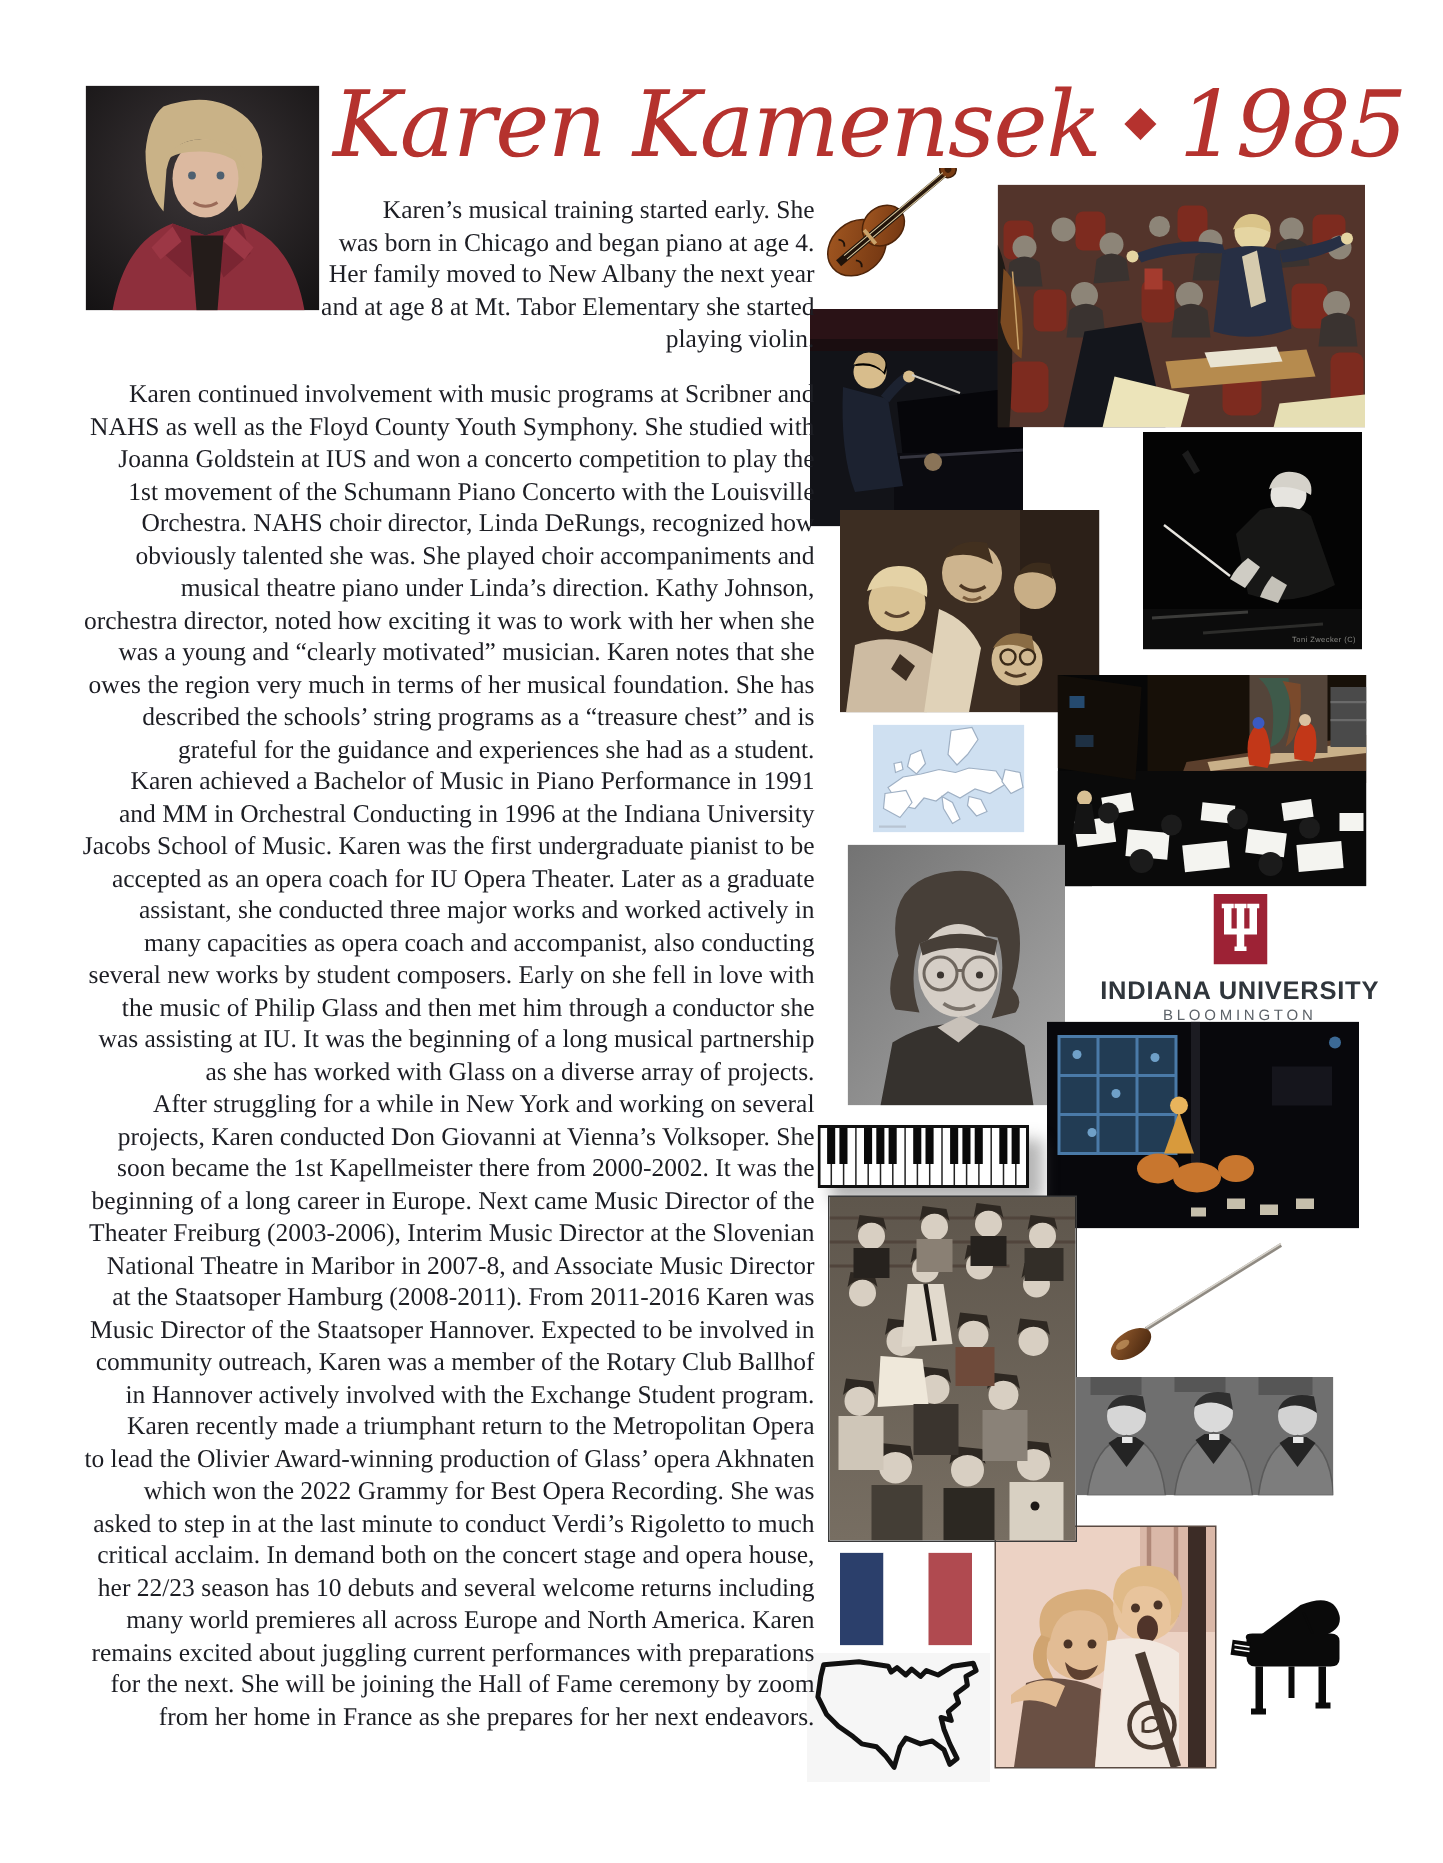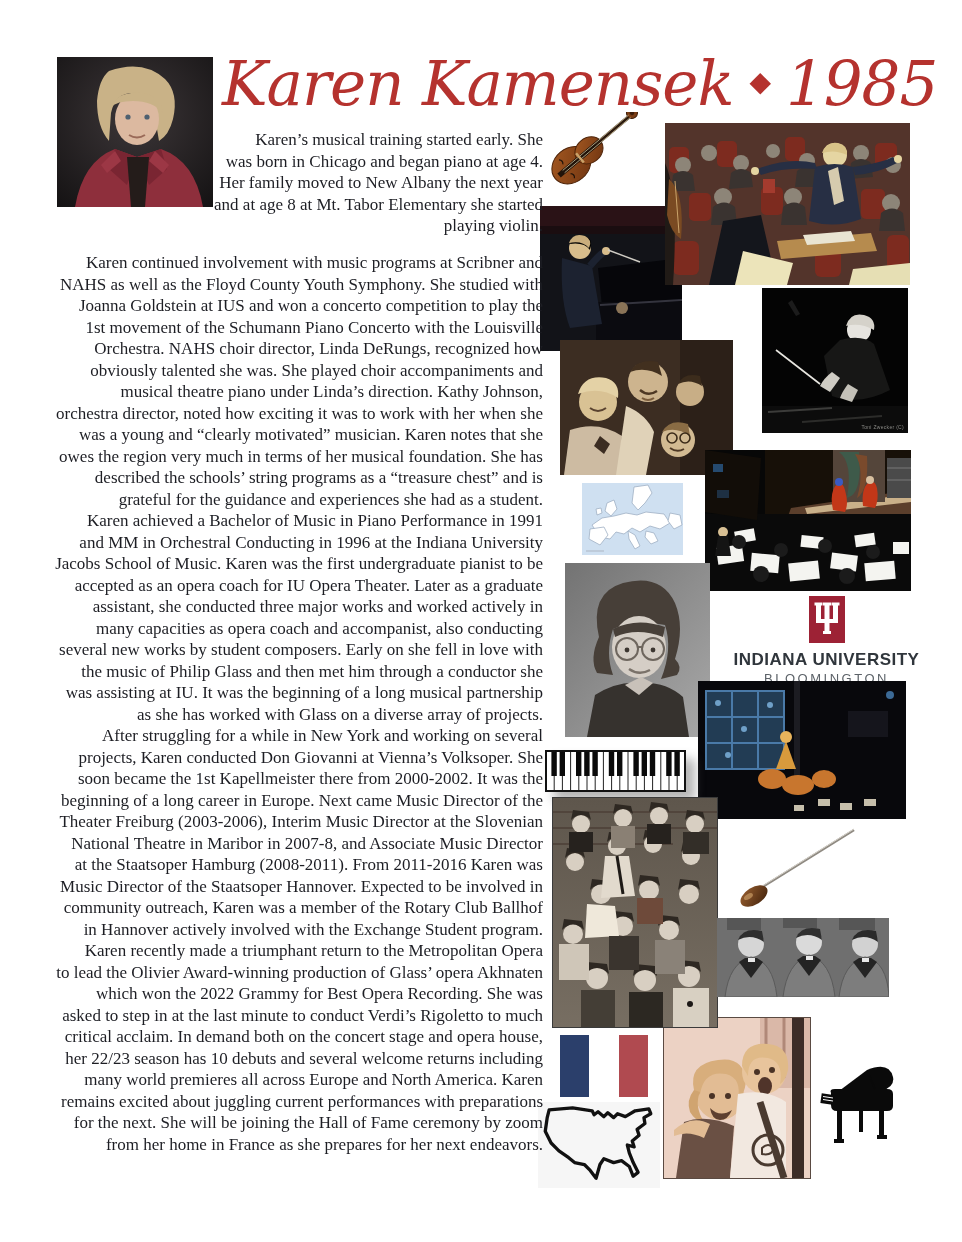--- a/index.html
+++ b/index.html
@@ -16,21 +16,21 @@
   .title .sep{font-size:28px;vertical-align:14px;margin:0 16px;font-style:normal;}
   
   .bodytext{color:#1d1e24;font-size:17px;line-height:21.5px;text-align:right;}
   .bodytext p{margin:0;text-indent:26px;}
   .para1{left:212px;top:129px;width:331px;}
   .maincol{left:55px;top:252px;width:488px;}
   
   .iu-block{left:710px;top:591px;width:197px;height:90px;background:#fff;text-align:center;margin-left:18px;}
   .iu-line1{font-family:"Liberation Sans",sans-serif;font-weight:bold;font-size:17px;
             letter-spacing:.5px;color:#30363c;margin-top:3px;}
-  .iu-line2{font-family:"Liberation Sans",sans-serif;font-size:13px;letter-spacing:2.5px;
+  .iu-line2{font-family:"Liberation Sans",sans-serif;font-size:10px;letter-spacing:2.5px;
             color:#5c6268;margin-top:1px;}
   .credit{position:absolute;right:4px;bottom:3px;font-family:"Liberation Sans",sans-serif;
           font-size:5px;color:#8a8a86;letter-spacing:.3px;}
   .kb-shadow{box-shadow:9px 9px 10px rgba(90,90,90,.45);}
 </style>
 </head>
 <body>
 
 <div class="page">
 

